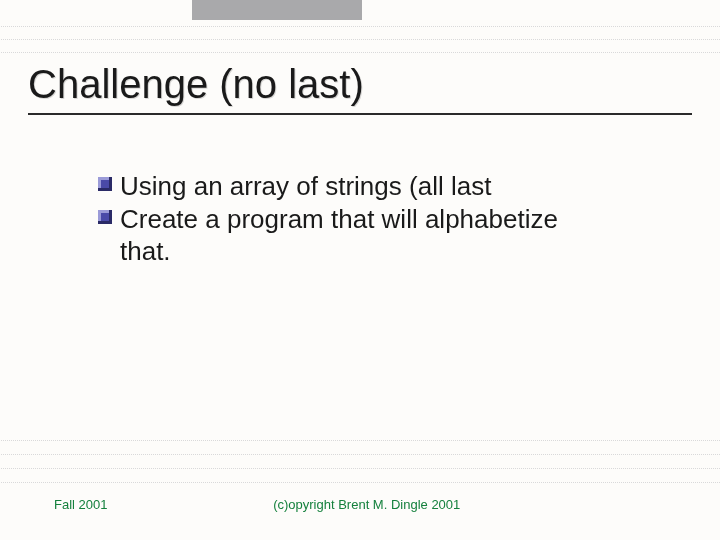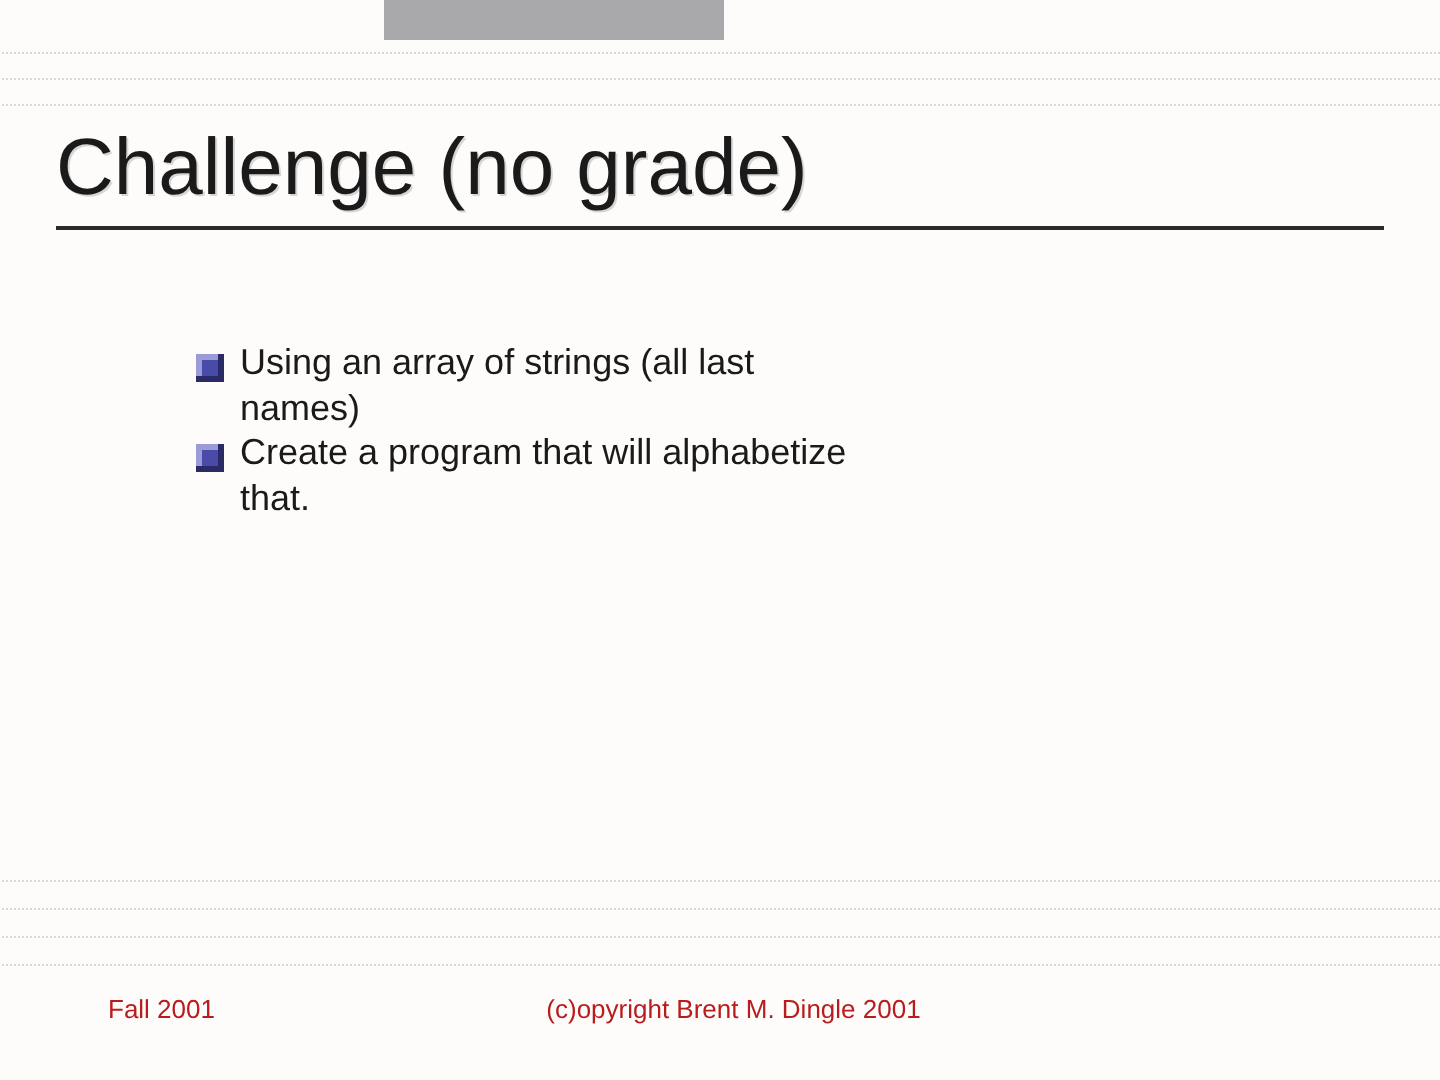--- a/index.html
+++ b/index.html
@@ -66,63 +66,62 @@
     position: relative;
   }
   .bullet-icon::before {
     content: "";
     position: absolute;
     inset: 0;
     background: #4a4aa8;
     box-shadow: inset -3px -3px 0 0 #2a2a66, inset 3px 3px 0 0 #9b9bd8;
   }
   .body-text {
-    font-size: 18px;
+    font-size: 26px;
     color: #1a1a1a;
     line-height: 1.25;
     font-weight: 400;
   }
   .footer {
     position: absolute;
     bottom: 28px;
     left: 54px;
     right: 54px;
     display: flex;
     font-size: 13px;
-    color: #b91c1c;
+    color: #15803d;
   }
   .footer-left { flex: 0 0 auto; }
   .footer-center { flex: 1 1 auto; text-align: center; margin-left: -40px; }
 </style>
 </head>
 <body>
 
 <div class="top-bar"></div>
 
 <div id="hlines-container">
     <div class="horiz-lines" style="top: 26px;"></div>
     <div class="horiz-lines" style="top: 39px;"></div>
     <div class="horiz-lines" style="top: 52px;"></div>
     <div class="horiz-lines" style="top: 440px;"></div>
     <div class="horiz-lines" style="top: 454px;"></div>
     <div class="horiz-lines" style="top: 468px;"></div>
     <div class="horiz-lines" style="top: 482px;"></div>
   </div>
 
 <div class="title-block">
-  <div class="title-text">Challenge (no grade)</div>
+  <div class="title-text">Challenge (no last)</div>
   <div class="title-rule"></div>
 </div>
 
 <div class="body-block">
   <div class="bullet-line">
     <span class="bullet-icon"></span>
     <span class="body-text">Using an array of strings (all last</span>
   </div>
-  <span class="body-text bullet-continue">names)</span>
 
   <div class="bullet-line">
     <span class="bullet-icon"></span>
     <span class="body-text">Create a program that will alphabetize</span>
   </div>
   <span class="body-text bullet-continue">that.</span>
 
 </div>
 
 <div class="footer">

